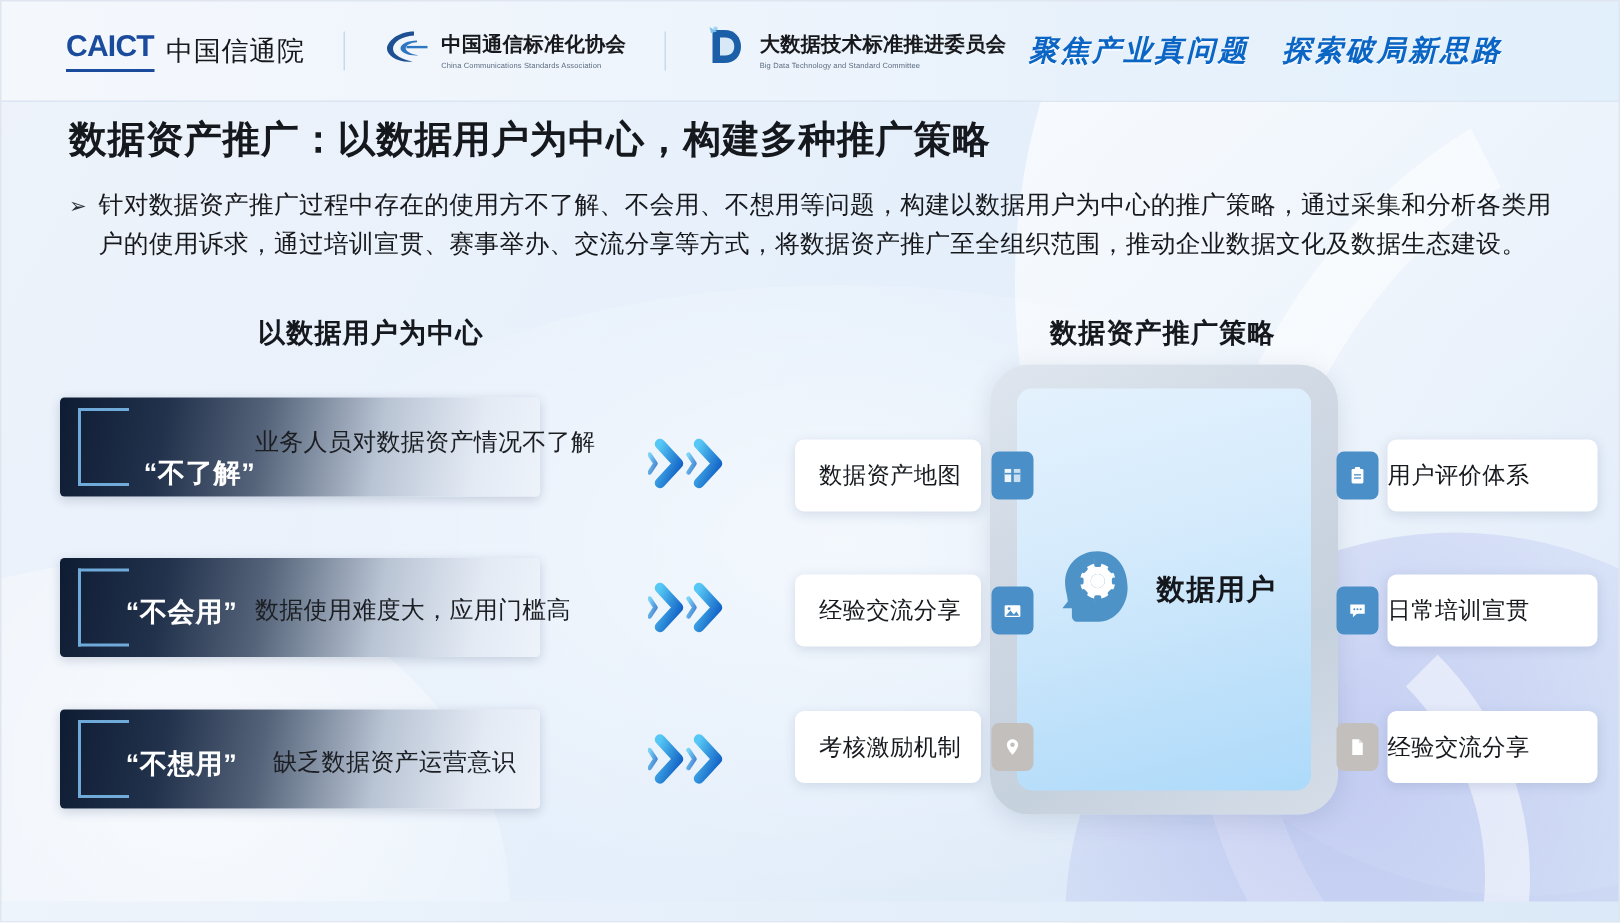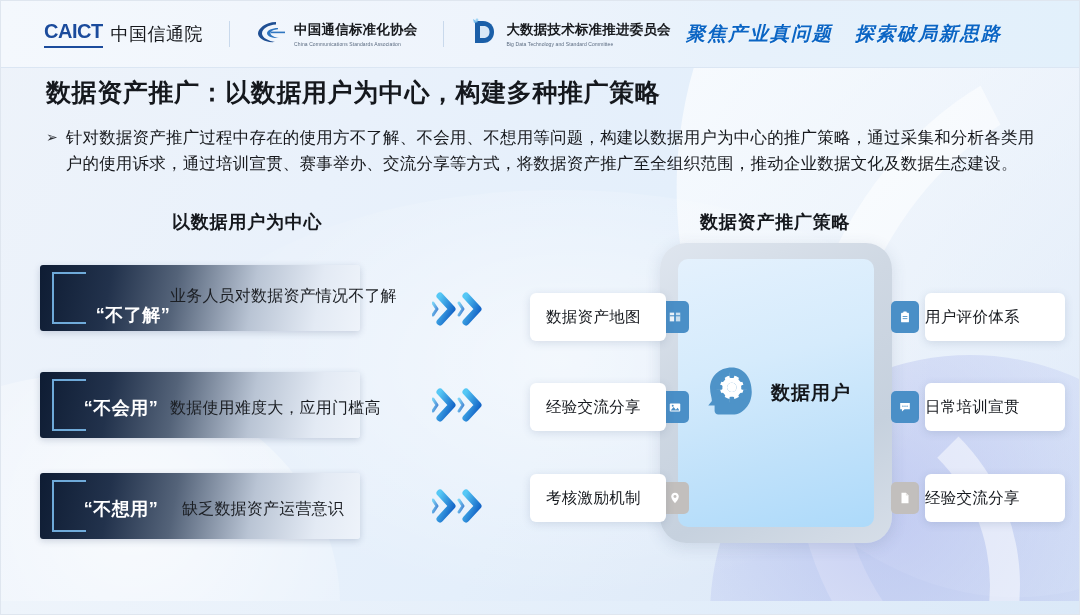--- a/index.html
+++ b/index.html
@@ -159,21 +159,21 @@
   }
 
   
   .pill {
     position: absolute; height: 48px;
     background: #ffffff; border-radius: 6px;
     box-shadow: 0 2px 8px rgba(60,86,126,.16);
     display: flex; align-items: center;
     font-size: 15.5px; color: #16191e; letter-spacing: .3px;
   }
-  .pill.left-side  { width: 136px; padding-left: 16px; }
+  .pill.left-side  { width: 124px; padding-left: 16px; }
   .pill.right-side { width: 140px; }
 
   .pill-badge {
     position: absolute; width: 28px; height: 32px;
     border-radius: 5px;
     display: flex; align-items: center; justify-content: center;
   }
   .pill-badge svg { width: 14px; height: 14px; display: block; }
 
   .badge-blue { background: #4a8fc7; }

